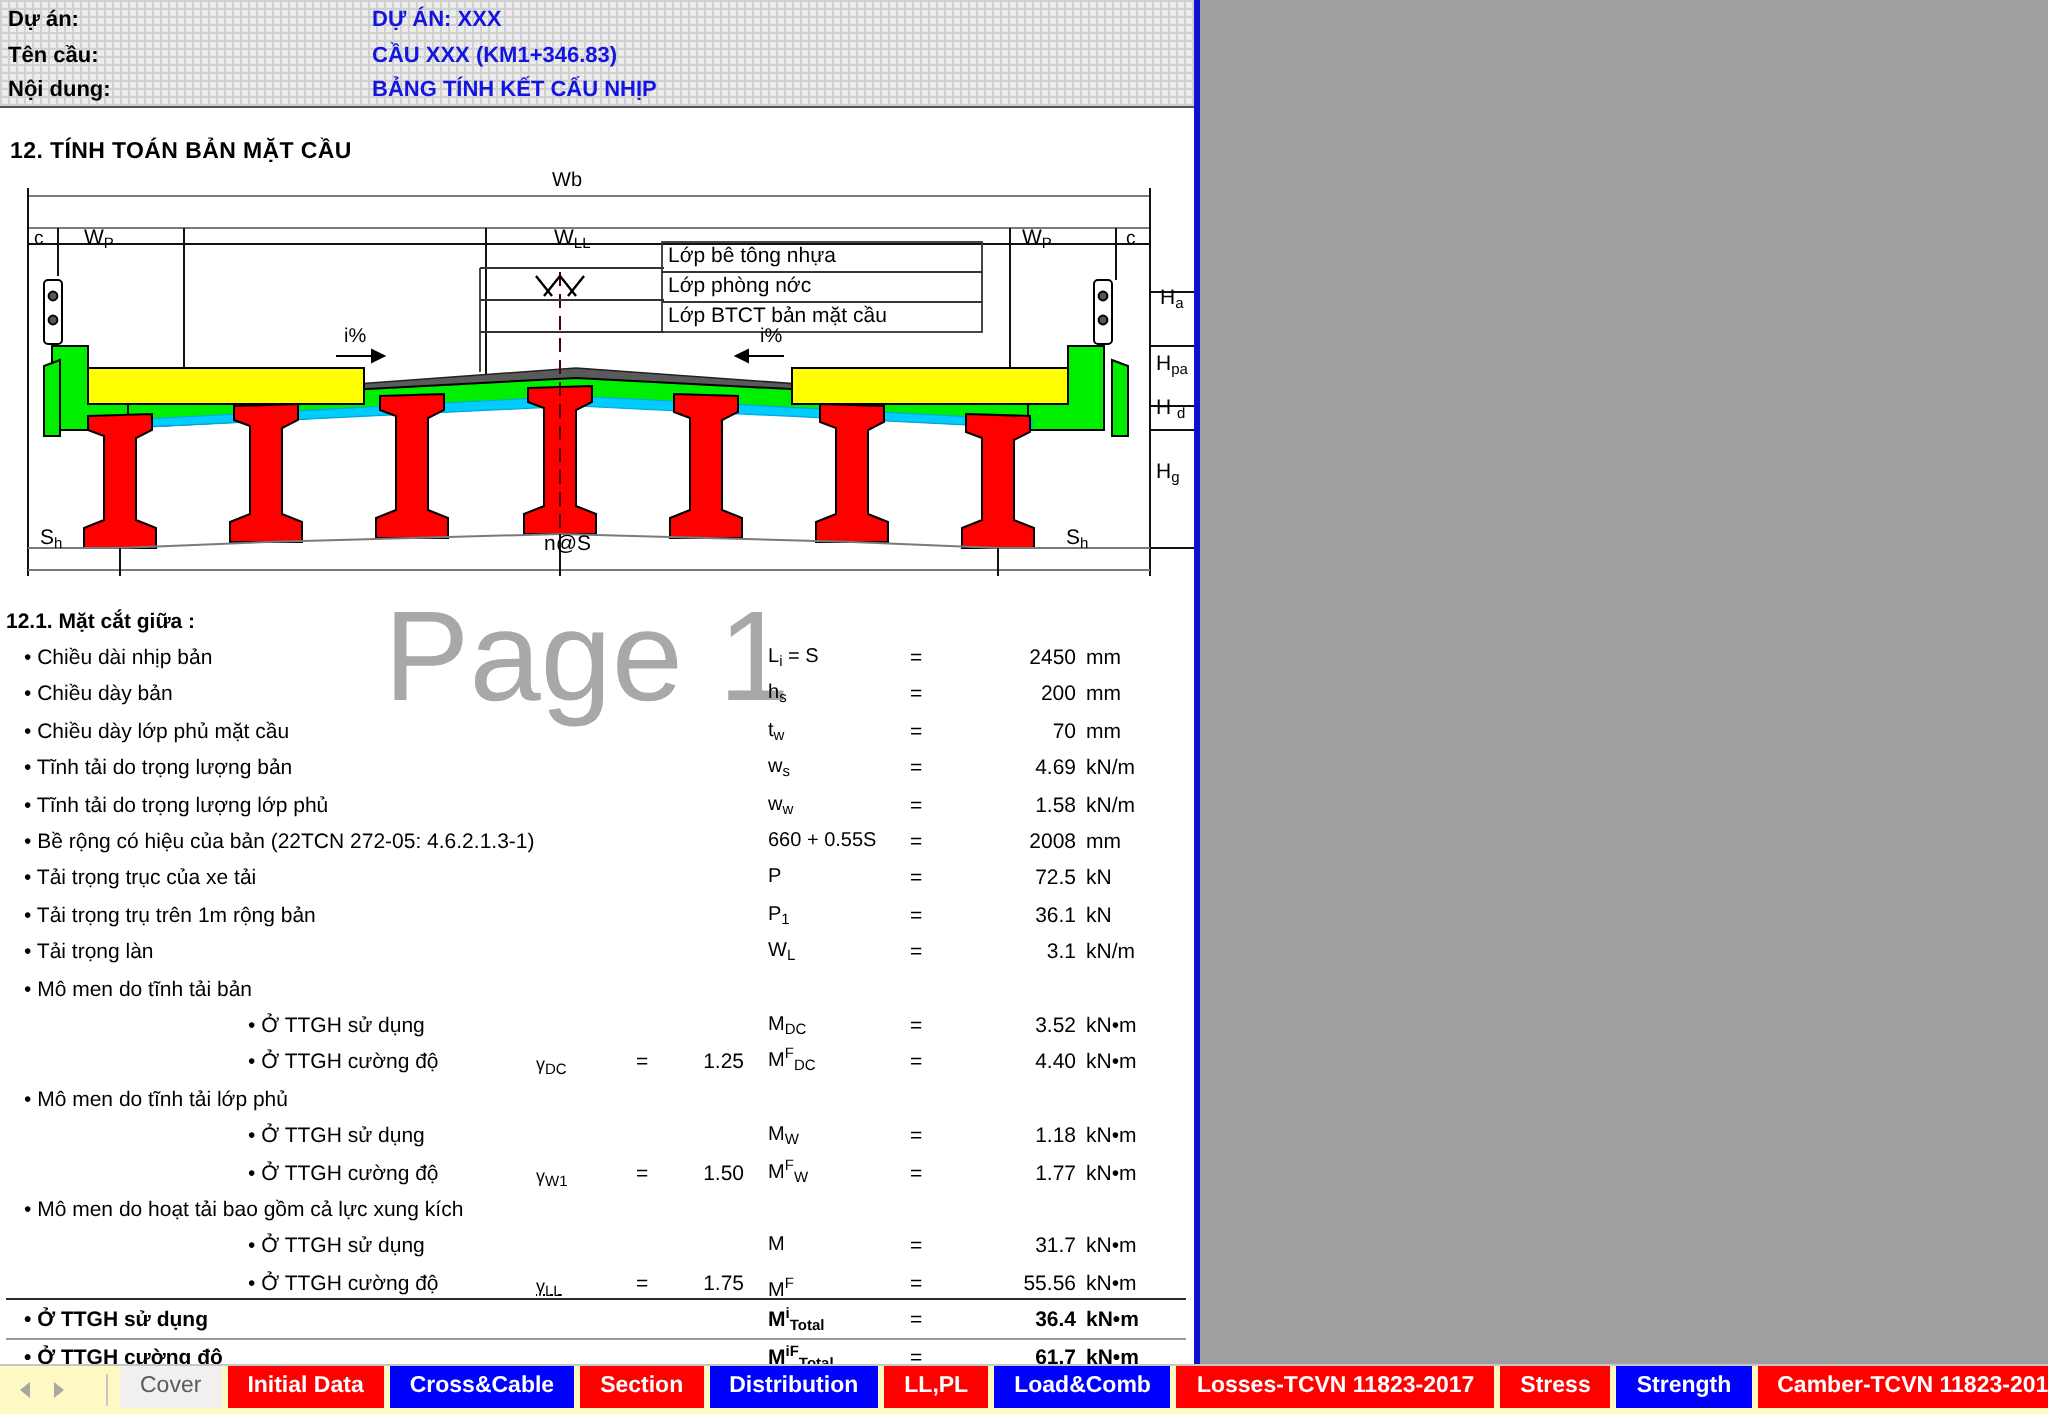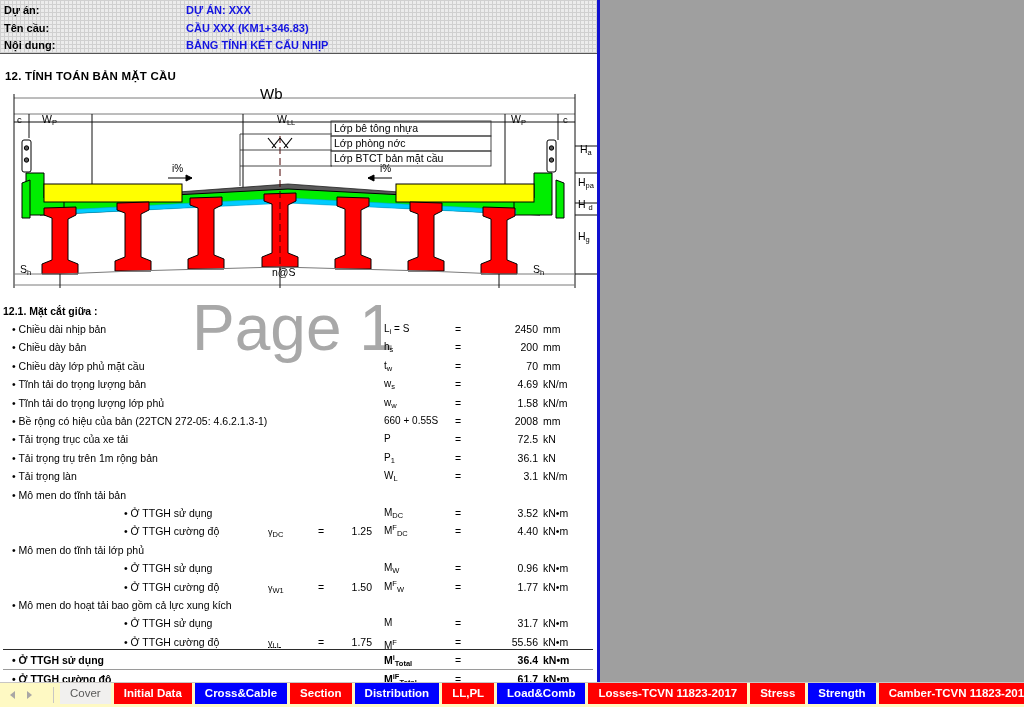--- a/index.html
+++ b/index.html
@@ -245,21 +245,21 @@
         </g>
 
         <g fill="none" stroke="#333" stroke-width="0.9">
           <rect x="331" y="33" width="160" height="15"></rect>
           <rect x="331" y="48" width="160" height="15"></rect>
           <rect x="331" y="63" width="160" height="15"></rect>
         </g>
       </svg>
 
       
-      <div style="position:absolute;left:260px;top:-3px;font-size:15px;">Wb</div>
+      <div style="position:absolute;left:276px;top:-3px;font-size:10px;">Wb</div>
       <div style="position:absolute;left:277px;top:25px;font-size:10.5px;"><span>W</span><sub>LL</sub></div>
       <div style="position:absolute;left:42px;top:25px;font-size:10.5px;"><span>W</span><sub>P</sub></div>
       <div style="position:absolute;left:511px;top:25px;font-size:10.5px;"><span>W</span><sub>P</sub></div>
       <div style="position:absolute;left:17px;top:26px;font-size:9.5px;">c</div>
       <div style="position:absolute;left:563px;top:26px;font-size:9.5px;">c</div>
 
       <div style="position:absolute;left:172px;top:75px;font-size:10px;">i%</div>
       <div style="position:absolute;left:380px;top:75px;font-size:10px;">i%</div>
 
       <div style="position:absolute;left:20px;top:175px;font-size:10.5px;"><span>S</span><sub>h</sub></div>
@@ -337,21 +337,21 @@
         <div class="eq" style="top: 525.4px; left: 318px;">=</div>
         <div class="gval" style="top: 525.4px; left: 338px;">1.25</div>
         <div class="sym" style="top: 525.4px; left: 384px;">M<sup>F</sup><sub>DC</sub></div>
         <div class="eq" style="top: 525.4px; left: 455px;">=</div>
         <div class="val" style="top: 525.4px; left: 478px;">4.40</div>
         <div class="unit" style="top: 525.4px; left: 543px;">kN•m</div>
         <div class="rowtxt lvl1" style="top: 543.8px;">• Mô men do tĩnh tải lớp phủ</div>
         <div class="rowtxt lvl2" style="top: 562.2px;">• Ở TTGH sử dụng</div>
         <div class="sym" style="top: 562.2px; left: 384px;">M<sub>W</sub></div>
         <div class="eq" style="top: 562.2px; left: 455px;">=</div>
-        <div class="val" style="top: 562.2px; left: 478px;">0.96</div>
+        <div class="val" style="top: 562.2px; left: 478px;">1.18</div>
         <div class="unit" style="top: 562.2px; left: 543px;">kN•m</div>
         <div class="rowtxt lvl2" style="top: 580.6px;">• Ở TTGH cường độ</div>
         <div class="gsym" style="top: 582.6px; left: 268px;">γ<sub>W1</sub></div>
         <div class="eq" style="top: 580.6px; left: 318px;">=</div>
         <div class="gval" style="top: 580.6px; left: 338px;">1.50</div>
         <div class="sym" style="top: 580.6px; left: 384px;">M<sup>F</sup><sub>W</sub></div>
         <div class="eq" style="top: 580.6px; left: 455px;">=</div>
         <div class="val" style="top: 580.6px; left: 478px;">1.77</div>
         <div class="unit" style="top: 580.6px; left: 543px;">kN•m</div>
         <div class="rowtxt lvl1" style="top: 599px;">• Mô men do hoạt tải bao gồm cả lực xung kích</div>

